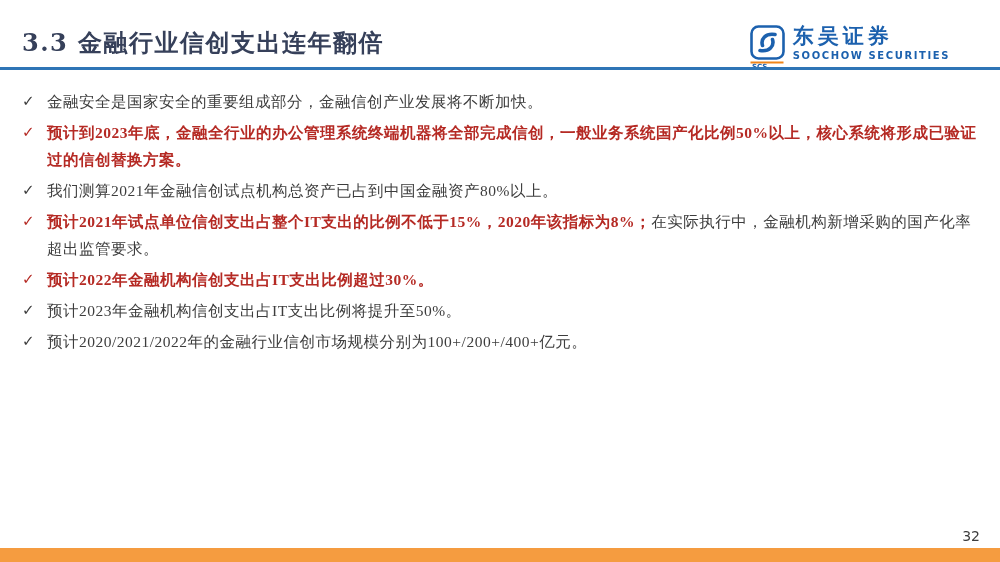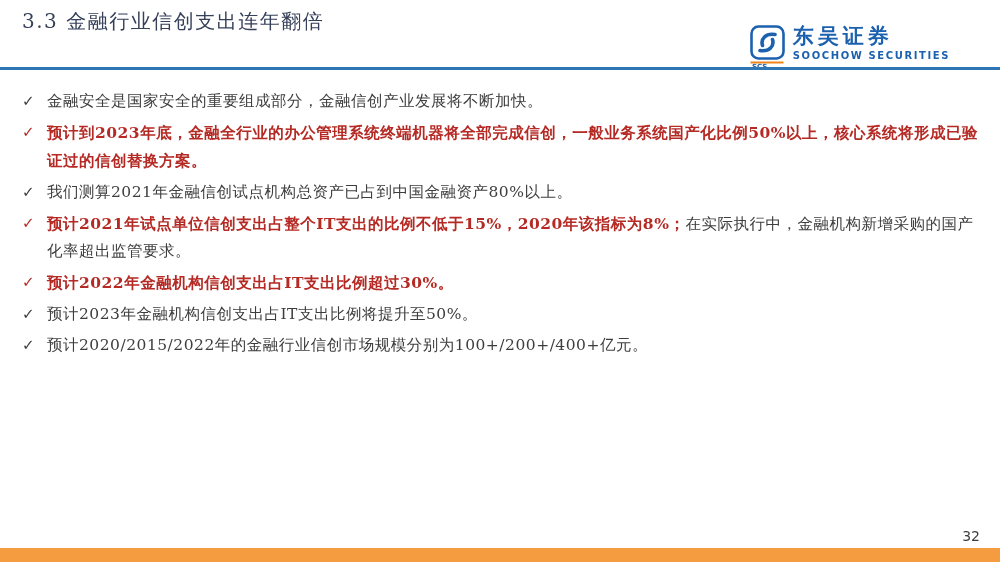--- a/index.html
+++ b/index.html
@@ -8,23 +8,23 @@
     position: relative;
     width: 1000px;
     height: 562px;
     background: #ffffff;
     overflow: hidden;
     font-family: "DejaVu Serif", "Liberation Serif", serif;
   }
   .page-title {
     position: absolute;
     left: 22px;
-    top: 8px;
-    font-size: 20px;
-    font-weight: normal;
+    top: 27px;
+    font-size: 24px;
+    font-weight: bold;
     letter-spacing: 1.5px;
     color: var(--title, #36405A);
     white-space: nowrap;
   }
   .title-rule {
     position: absolute;
     left: 0;
     top: 67px;
     width: 100%;
     height: 3px;
@@ -74,21 +74,21 @@
     letter-spacing: 0.5px;
   }
   .check {
     flex: 0 0 16px;
     width: 16px;
     font-size: 15px;
     font-family: "DejaVu Sans", sans-serif;
   }
   .check.black { color: var(--black, #3D3D3D); }
   .check.red   { color: var(--red, #B52A24); }
-  .bullet-text { flex: 1 1 auto; }
+  .bullet-text { flex: 1 1 auto; font-family: Liberation Serif, serif; }
   .seg.black { color: var(--black, #3D3D3D); font-weight: normal; }
   .seg.red   { color: var(--red, #B52A24); font-weight: bold; }
   .page-number {
     position: absolute;
     right: 20px;
     bottom: 18px;
     font-size: 14px;
     color: var(--black, #3D3D3D);
     font-family: "DejaVu Sans", "Liberation Sans", sans-serif;
   }
@@ -144,21 +144,21 @@
       <li class="bullet-item">
         <span class="check red">✓</span>
         <span class="bullet-text"><span class="seg red">预计2022年金融机构信创支出占IT支出比例超过30%。</span></span>
       </li>
       <li class="bullet-item">
         <span class="check black">✓</span>
         <span class="bullet-text"><span class="seg black">预计2023年金融机构信创支出占IT支出比例将提升至50%。</span></span>
       </li>
       <li class="bullet-item">
         <span class="check black">✓</span>
-        <span class="bullet-text"><span class="seg black">预计2020/2015/2022年的金融行业信创市场规模分别为100+/200+/400+亿元。</span></span>
+        <span class="bullet-text"><span class="seg black">预计2020/2021/2022年的金融行业信创市场规模分别为100+/200+/400+亿元。</span></span>
       </li>
     </ul>
 
   <div class="page-number">32</div>
 
   <div class="bottom-bar"></div>
 
 </div>
 
 </body></html>

